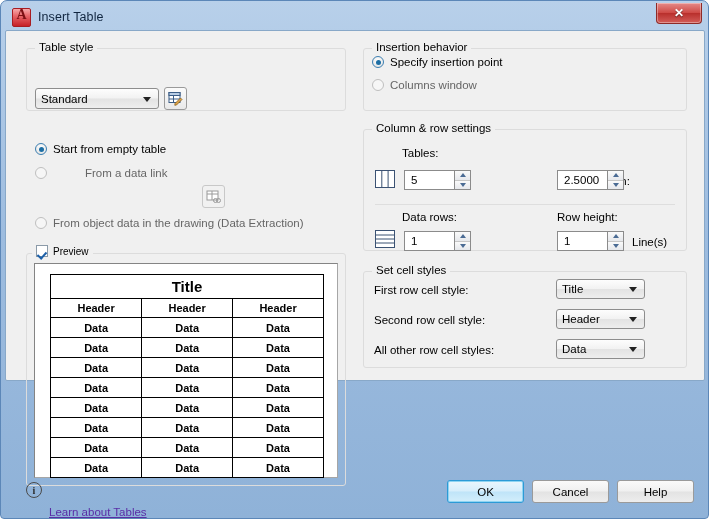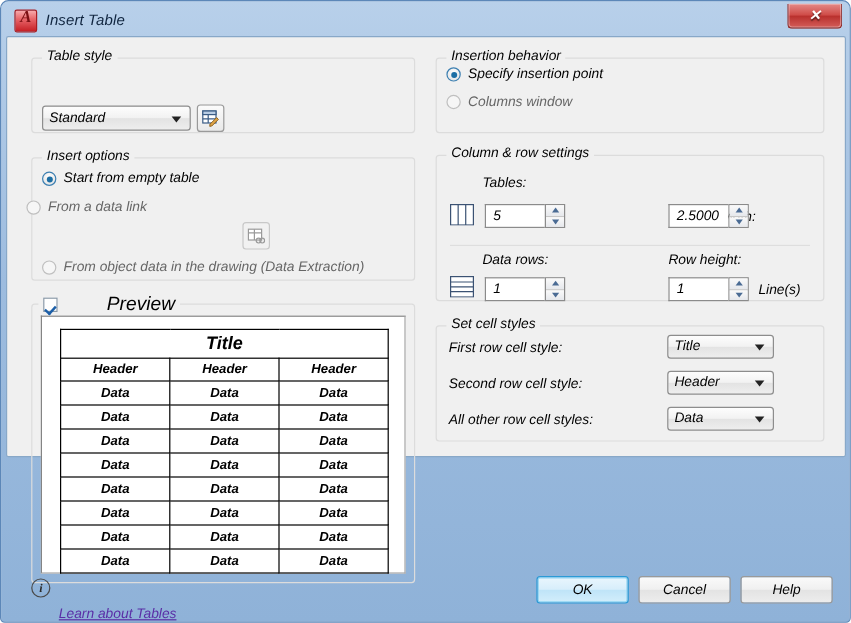--- a/index.html
+++ b/index.html
@@ -10,21 +10,20 @@
     background:#ffffff;
   }
   
   .window{
     position:absolute;left:0;top:0;width:709px;height:519px;
     box-sizing:border-box;
     background:linear-gradient(to bottom,#b8d0ea 0%,#9dbcdf 45%,#8fb2d8 100%);
     border:1px solid #5c87b8;
     border-radius:7px 7px 4px 4px;
     padding:3px 4px 5px 4px;
-    font-style:italic;
   }
   .titlebar{
     height:26px;position:relative;
     display:flex;align-items:center;
   }
   .app-logo{
     width:17px;height:17px;margin-left:7px;margin-right:7px;
     background:linear-gradient(to bottom,#f7a9ab 0%,#e8666a 40%,#c62026 100%);
     border:1px solid #a81d22;border-radius:2px;
     position:relative;flex:none;
@@ -104,21 +103,21 @@
   }
   .radio.on .dot{border-color:#3c7fb1;}
   .radio.on .dot::after{
     content:"";position:absolute;left:2.5px;top:2.5px;width:5px;height:5px;
     border-radius:50%;background:#1c6ea4;
   }
   .radio.off .dot{border-color:#bfbfbf;background:#f6f6f6;}
   .radio.off{color:#666;}
   .checkbox{
     display:flex;align-items:center;position:absolute;
-    font-size:16px;cursor:pointer;gap:36px;
+    font-size:10px;cursor:pointer;
   }
   .checkbox .box{
     width:12px;height:12px;margin-right:5px;flex:none;box-sizing:border-box;
     background:#fff;border:1px solid #8b9aa8;position:relative;
   }
   .checkbox.on .box::after{
     content:"";position:absolute;left:2px;top:4px;width:4px;height:7px;
     border:solid #1c5fa8;border-width:0 2px 2px 0;
     transform:rotate(42deg);
   }
@@ -211,28 +210,25 @@
     <div class="iconbtn" style="position:absolute;left:158px;top:56px;width:23px;height:23px;">
       <svg width="15" height="15" viewBox="0 0 15 15">
         <rect x="1" y="1.5" width="11" height="10" fill="#ffffff" stroke="#3b5d86" stroke-width="1"></rect>
         <rect x="1" y="1.5" width="11" height="3" fill="#b9cde4" stroke="#3b5d86" stroke-width="1"></rect>
         <line x1="1" y1="8" x2="12" y2="8" stroke="#3b5d86" stroke-width="1"></line>
         <line x1="5.5" y1="4.5" x2="5.5" y2="11.5" stroke="#3b5d86" stroke-width="1"></line>
         <path d="M7 12.5 L12.5 7 L14 8.5 L8.5 14 L6.8 14.3 Z" fill="#e0a548" stroke="#8a5f1c" stroke-width=".8"></path>
       </svg>
     </div>
 
-    <div class="group" style="left:20px;top:100px;width:320px;height:103px;">
-      <div class="group-title">Insert options</div>
-    </div>
     <div class="radio on" style="left:29px;top:112px;">
       <span class="dot"></span>
       <span>Start from empty table</span>
     </div>
-    <div class="radio off" style="left:16px;top:136px;">
+    <div class="radio off" style="left:29px;top:136px;gap:32px;">
       <span class="dot"></span>
       <span>From a data link</span>
     </div>
     <div class="iconbtn disabled" style="position:absolute;left:196px;top:154px;width:23px;height:23px;">
       <svg width="15" height="15" viewBox="0 0 15 15">
         <rect x="1" y="2" width="11" height="9" fill="#ffffff" stroke="#9a9a9a" stroke-width="1"></rect>
         <line x1="1" y1="5" x2="12" y2="5" stroke="#9a9a9a" stroke-width="1"></line>
         <line x1="6" y1="2" x2="6" y2="11" stroke="#9a9a9a" stroke-width="1"></line>
         <circle cx="9.5" cy="11.5" r="2" fill="none" stroke="#9a9a9a" stroke-width="1"></circle>
         <circle cx="12.5" cy="11.5" r="2" fill="none" stroke="#9a9a9a" stroke-width="1"></circle>

